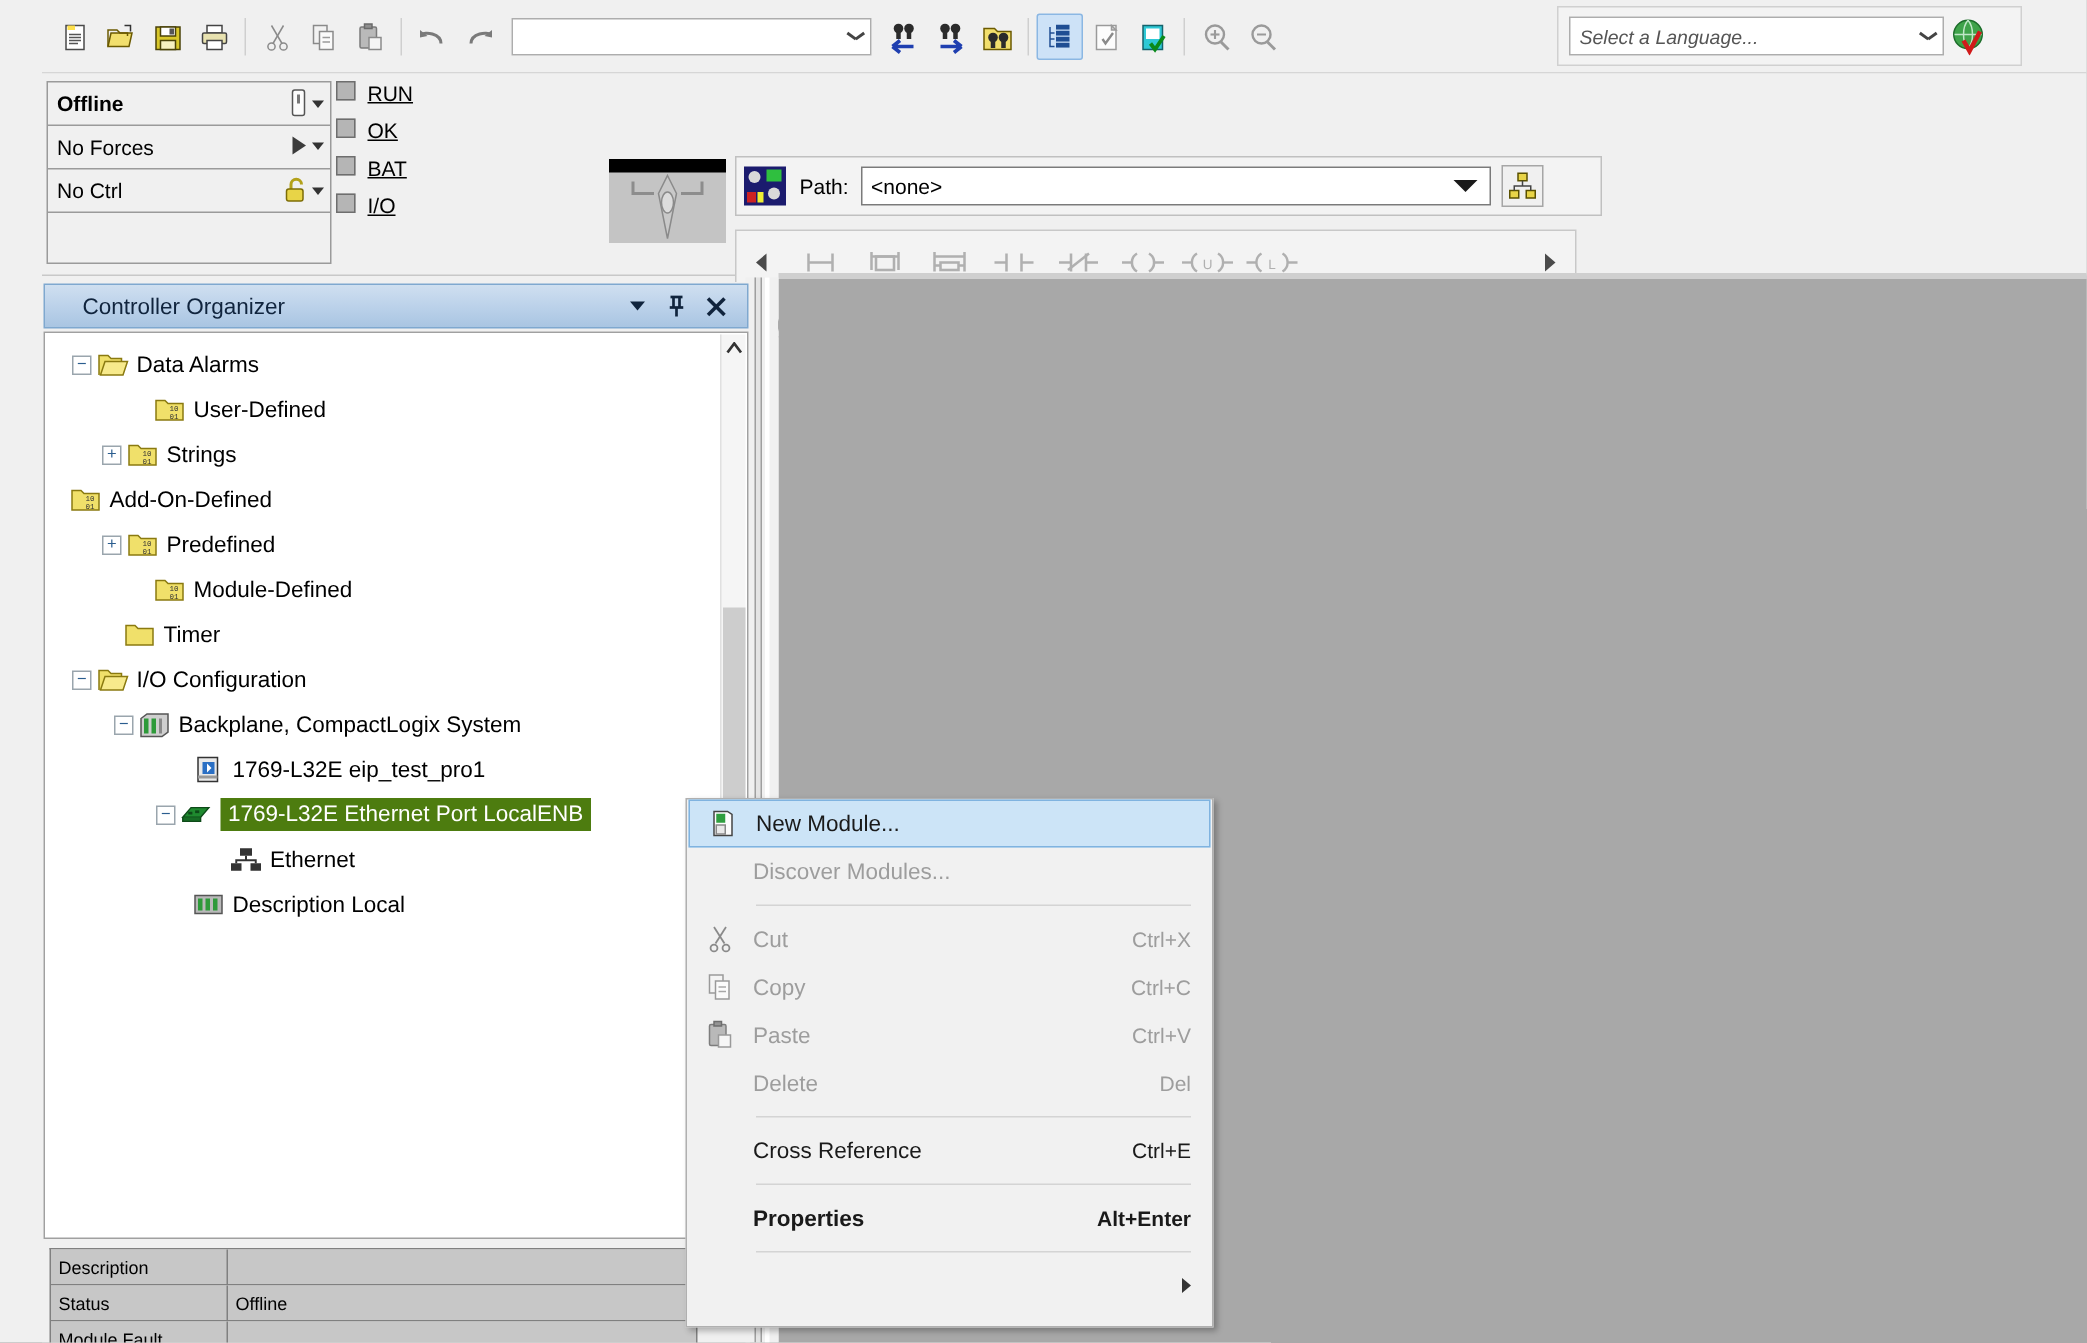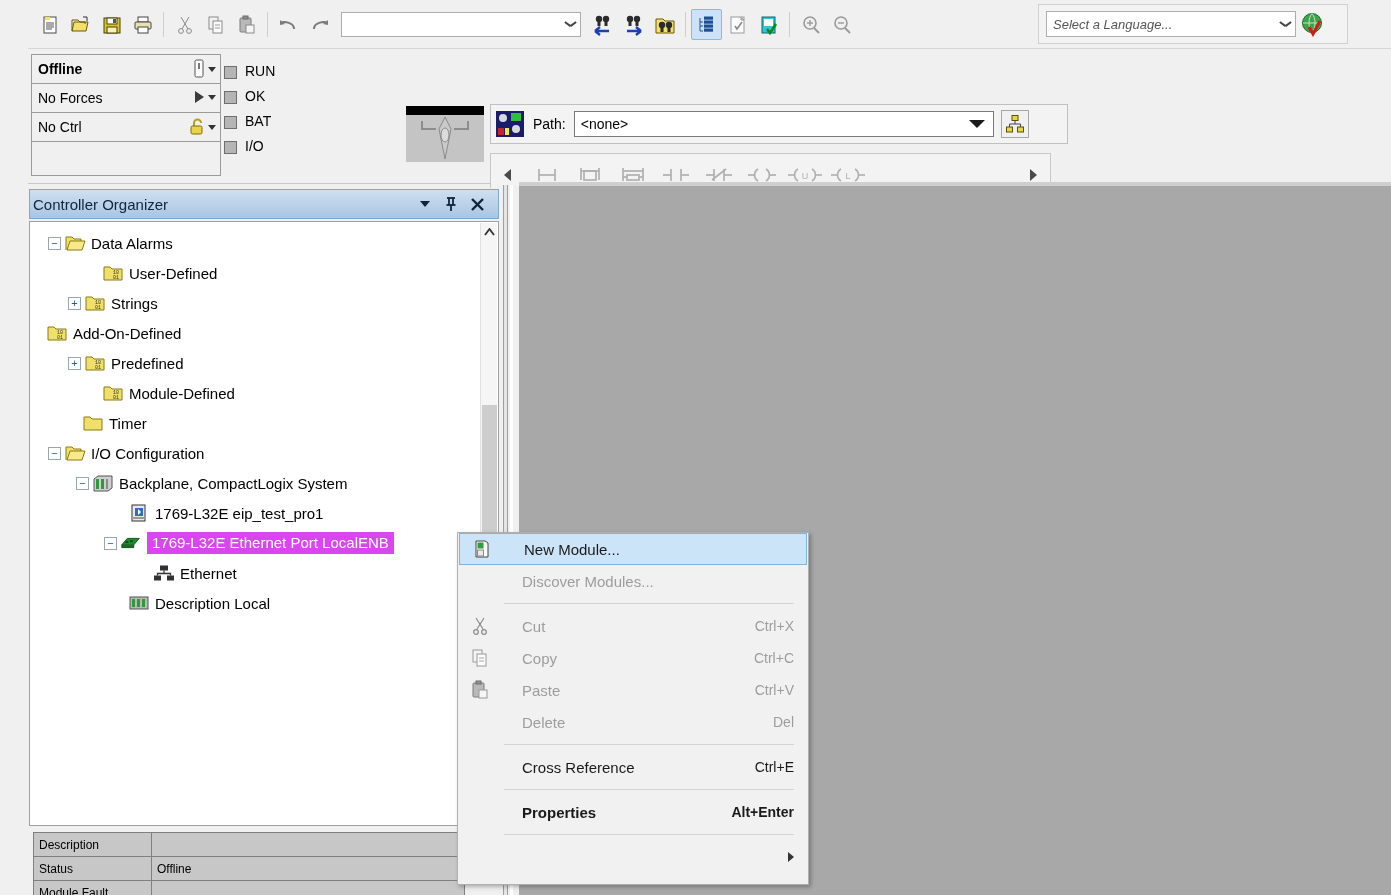--- a/index.html
+++ b/index.html
@@ -75,21 +75,21 @@
     position:relative;height:29px;border-bottom:1px solid #9a9a9a;
     display:flex;align-items:center;box-sizing:border-box;
   }
   .st-row:last-child{border-bottom:none;}
   .st-row .lbl{padding-left:6px;font-size:14px;}
   .st-row .lbl.b{font-weight:bold;}
   .st-ico{position:absolute;right:4px;top:4px;display:flex;align-items:center;}
   .leds{
     position:absolute;left:196px;top:5px;width:175px;height:122px;
   }
-  .led-row{height:25px;display:flex;align-items:flex-end;}
+  .led-row{height:25px;display:flex;align-items:flex-start;text-decoration:underline;}
   .led-box{
     width:13px;height:13px;background:#b5b5b5;border:1px solid #6e6e6e;
     box-sizing:border-box;margin-right:8px;
   }
   .led-lbl{font-size:14px;}
   .key-img{
     position:absolute;left:378px;top:57px;width:78px;height:56px;
     background:#c4c4c4;border-top:9px solid #000;box-sizing:border-box;
   }
   .key-btn{
@@ -147,21 +147,21 @@
   .dock{
     position:absolute;left:0;top:188px;width:472px;height:707px;
     background:#f0f0f0;box-sizing:border-box;
   }
   .dock-title{
     position:absolute;left:1px;top:1px;width:470px;height:30px;
     background:linear-gradient(to bottom,#cfdff0 0%,#bcd2ea 50%,#a9c5e2 100%);
     border:1px solid #7fa8cf;box-sizing:border-box;
     display:flex;align-items:center;
   }
-  .dock-title .t{flex:1;padding-left:3px;font-size:15px;color:#10243d;}
+  .dock-title .t{flex:1;padding-left:25px;font-size:15px;color:#10243d;}
   .dock-title .ico{
     width:26px;height:26px;display:flex;align-items:center;justify-content:center;
   }
   .tree-box{
     position:absolute;left:1px;top:33px;width:470px;height:605px;
     background:#fff;border:1px solid #a0a0a0;box-sizing:border-box;
     overflow:hidden;
   }
   .tree{position:relative;padding:6px 0 0 0;}
   .tnode{
@@ -170,21 +170,21 @@
   }
   .tnode .exp{
     width:13px;height:13px;border:1px solid #9aa5ad;background:#fff;
     display:flex;align-items:center;justify-content:center;flex:none;
     box-sizing:border-box;font-size:11px;line-height:1;color:#2a5d8f;
     margin-right:3px;
   }
   .tnode .exp.none{border:none;background:none;}
   .tnode .ti{width:22px;height:20px;flex:none;margin-right:5px;display:flex;align-items:center;justify-content:center;}
   .tnode .tl{padding-right:4px;}
-  .tnode.sel .tl{background:#d946ef;color:#fff;padding:2px 5px 3px 5px;}
+  .tnode.sel .tl{background:#4d7c0f;color:#fff;padding:2px 5px 3px 5px;}
   .tree-scroll{
     position:absolute;right:1px;top:1px;width:17px;height:603px;background:#f5f5f5;
     border-left:1px solid #e0e0e0;box-sizing:border-box;
   }
   .ts-up{height:17px;display:flex;align-items:center;justify-content:center;}
   .ts-thumb{position:absolute;left:1px;top:182px;width:15px;height:127px;background:#cdcdcd;}
 
   
   .desc-tbl{
     position:absolute;left:5px;top:644px;width:432px;
@@ -210,21 +210,21 @@
   .ws-top{position:absolute;left:0;top:-4px;width:100%;height:4px;background:#cfcfcf;}
 
   
   .ctxmenu{
     position:absolute;left:429px;top:532px;width:352px;height:353px;
     background:#f1f1f1;border:1px solid #b0b0b0;box-sizing:border-box;
     box-shadow:2px 2px 4px rgba(0,0,0,.28);
   }
   .cm-item{
     position:relative;height:32px;display:flex;align-items:center;
-    font-size:15px;color:#1a1a1a;box-sizing:border-box;gap:20px;
+    font-size:15px;color:#1a1a1a;box-sizing:border-box;
   }
   .cm-item.disabled{color:#9d9d9d;}
   .cm-item.bold{font-weight:bold;}
   .cm-item.hi{
     background:#cce4f7;border:1px solid #7fb3e0;margin:0 1px;box-sizing:border-box;
   }
   .cm-ico{width:44px;height:30px;flex:none;display:flex;align-items:center;justify-content:center;}
   .cm-lbl{flex:1;}
   .cm-key{padding-right:14px;font-size:14px;}
   .cm-sub{padding-right:14px;}

